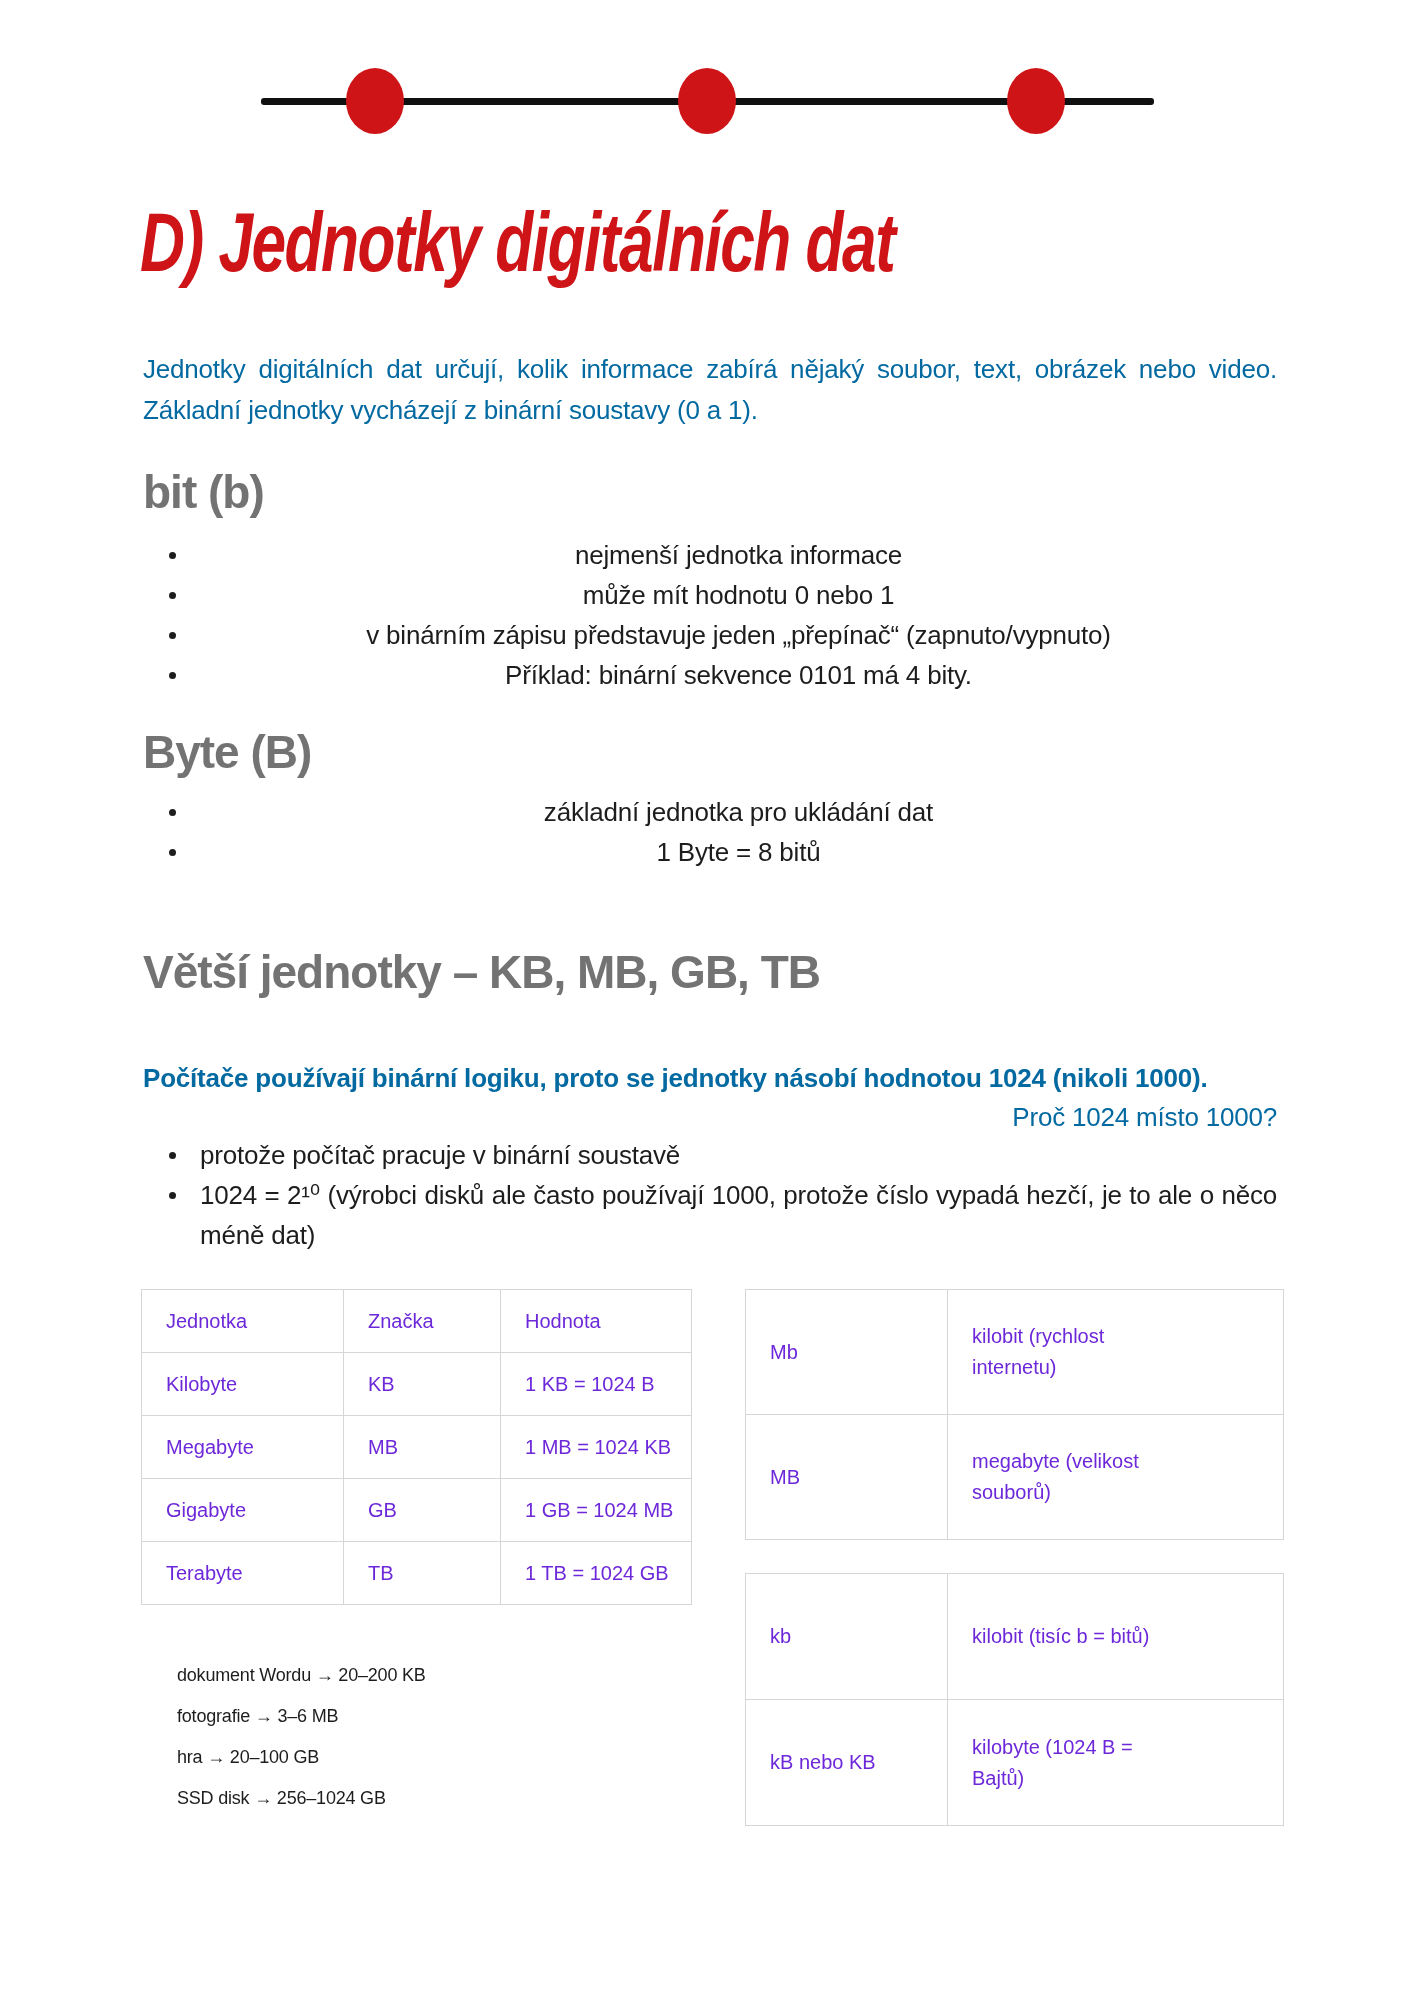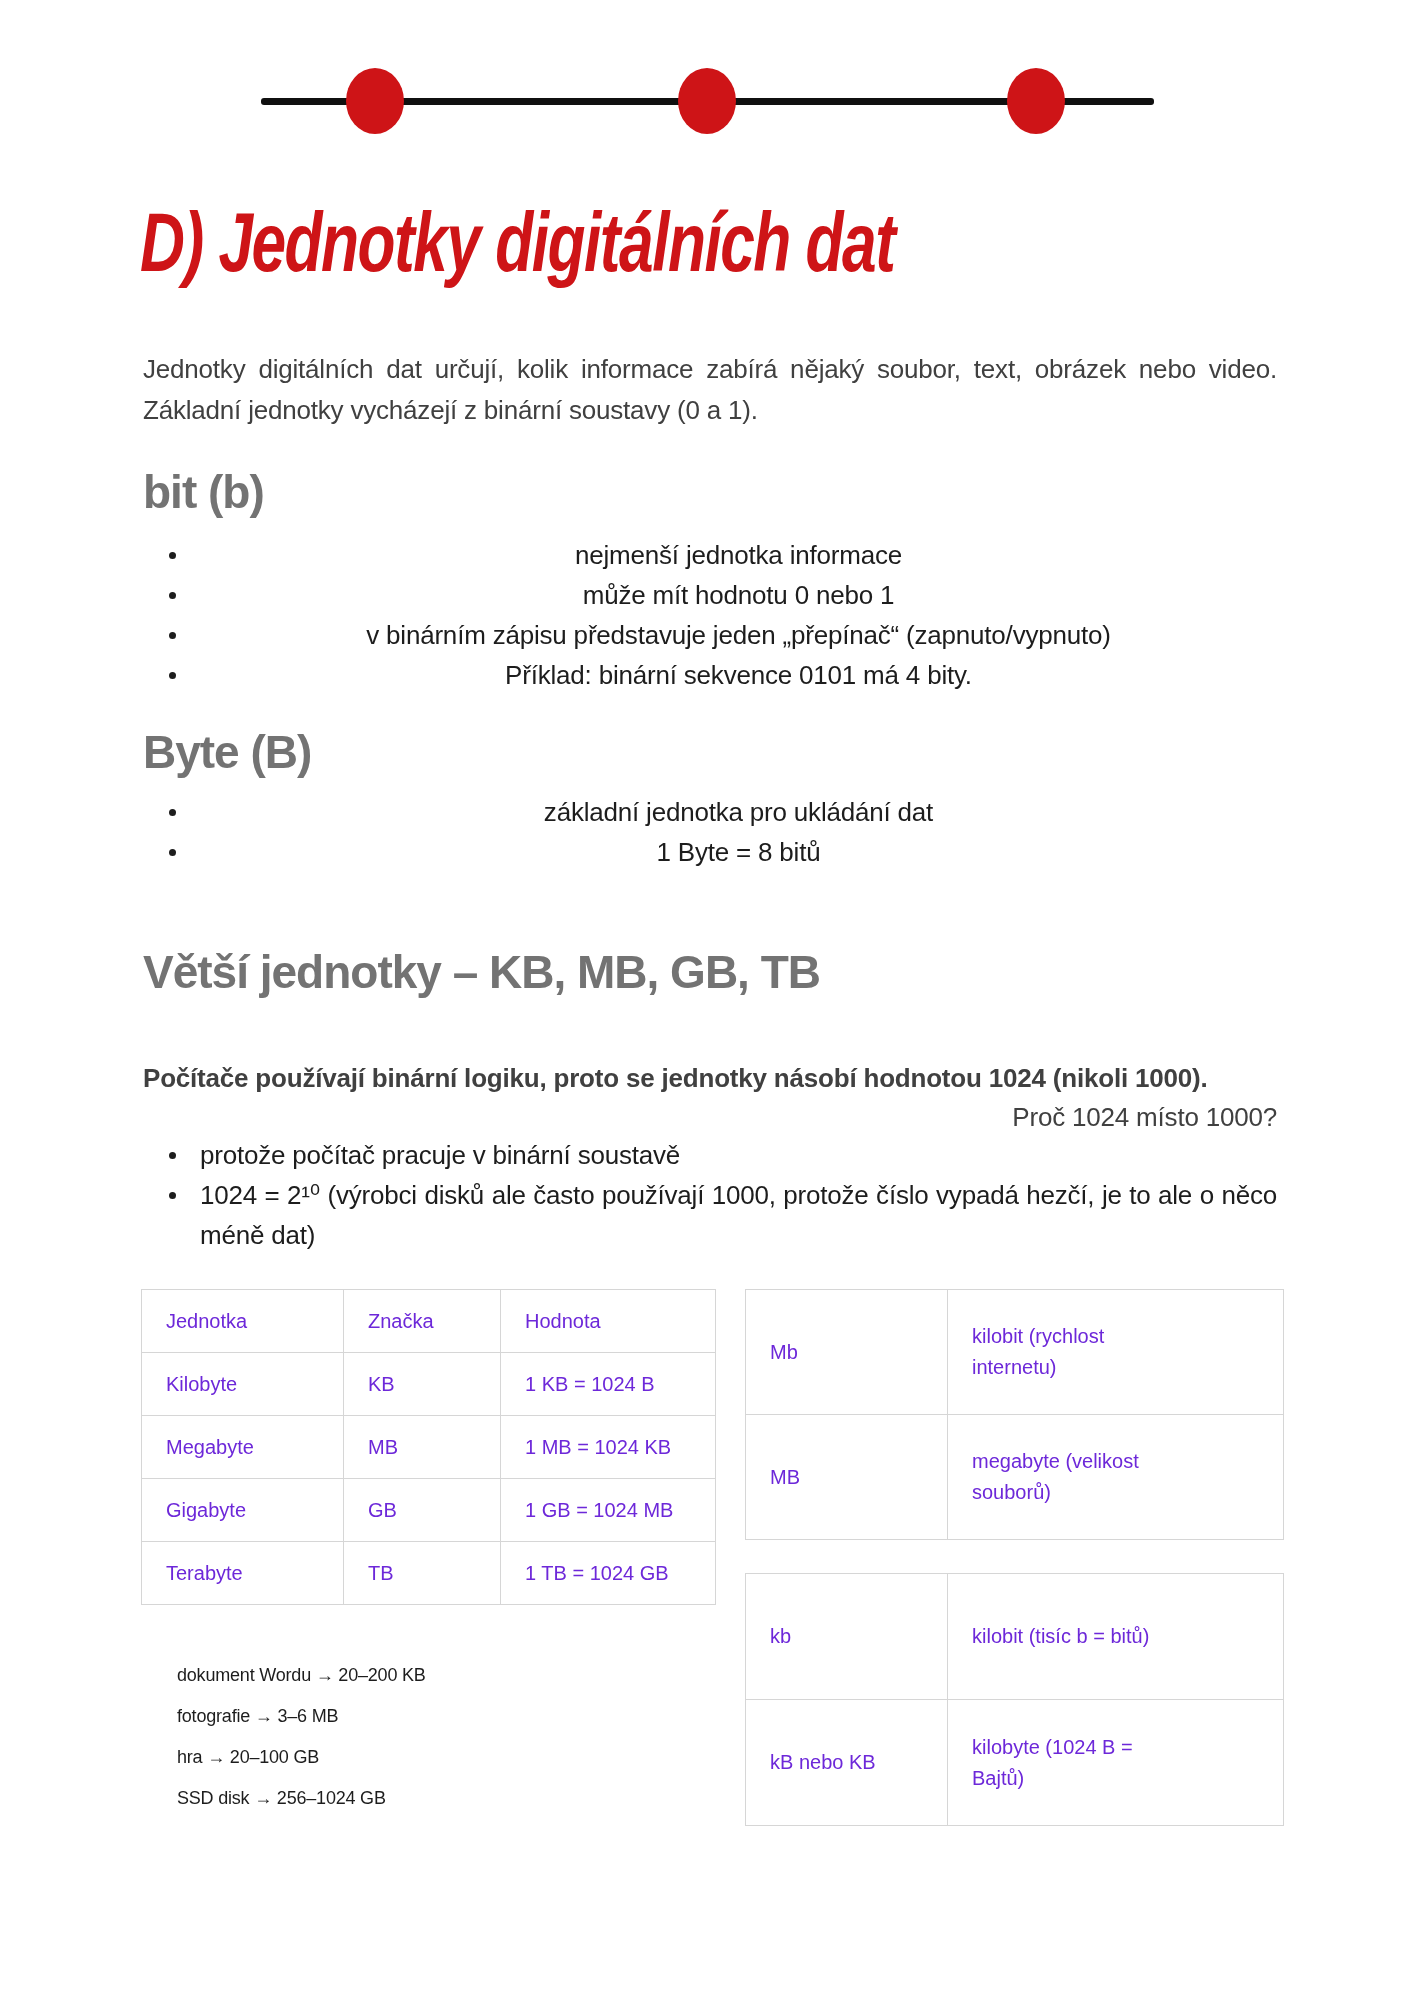--- a/index.html
+++ b/index.html
@@ -47,21 +47,21 @@
     letter-spacing: -2px;
     transform: scaleX(0.74);
     transform-origin: 0 50%;
     line-height: 1;
   }
 
   .bodytext {
     font-size: 26px;
     line-height: 41px;
     letter-spacing: -0.2px;
-    color: #404040;
+    color: #0369a1;
   }
   .intro {
     position: absolute;
     top: 349px; left: 143px;
     width: 1134px;
     text-align: justify;
   }
 
   .sec-heading {
     position: absolute;
@@ -128,21 +128,21 @@
   td {
     border: 1px solid #d6d6d6;
     vertical-align: middle;
     padding: 8px 16px 8px 24px;
     background: #ffffff;
   }
   .units-table { top: 1289px; left: 141px; }
   .units-table td { height: 63px; }
   .units-table .c1 { width: 202px; }
   .units-table .c2 { width: 157px; }
-  .units-table .c3 { width: 215px; }
+  .units-table .c3 { width: 191px; }
 
   .side-table .s1 { width: 202px; }
   .side-table .s2 { width: 336px; white-space: pre-line; line-height: 31px; }
   .table-mb { top: 1289px; left: 745px; }
   .table-mb td { height: 125px; }
   .table-kb { top: 1573px; left: 745px; }
   .table-kb td { height: 126px; }
 
   
   .examples {

